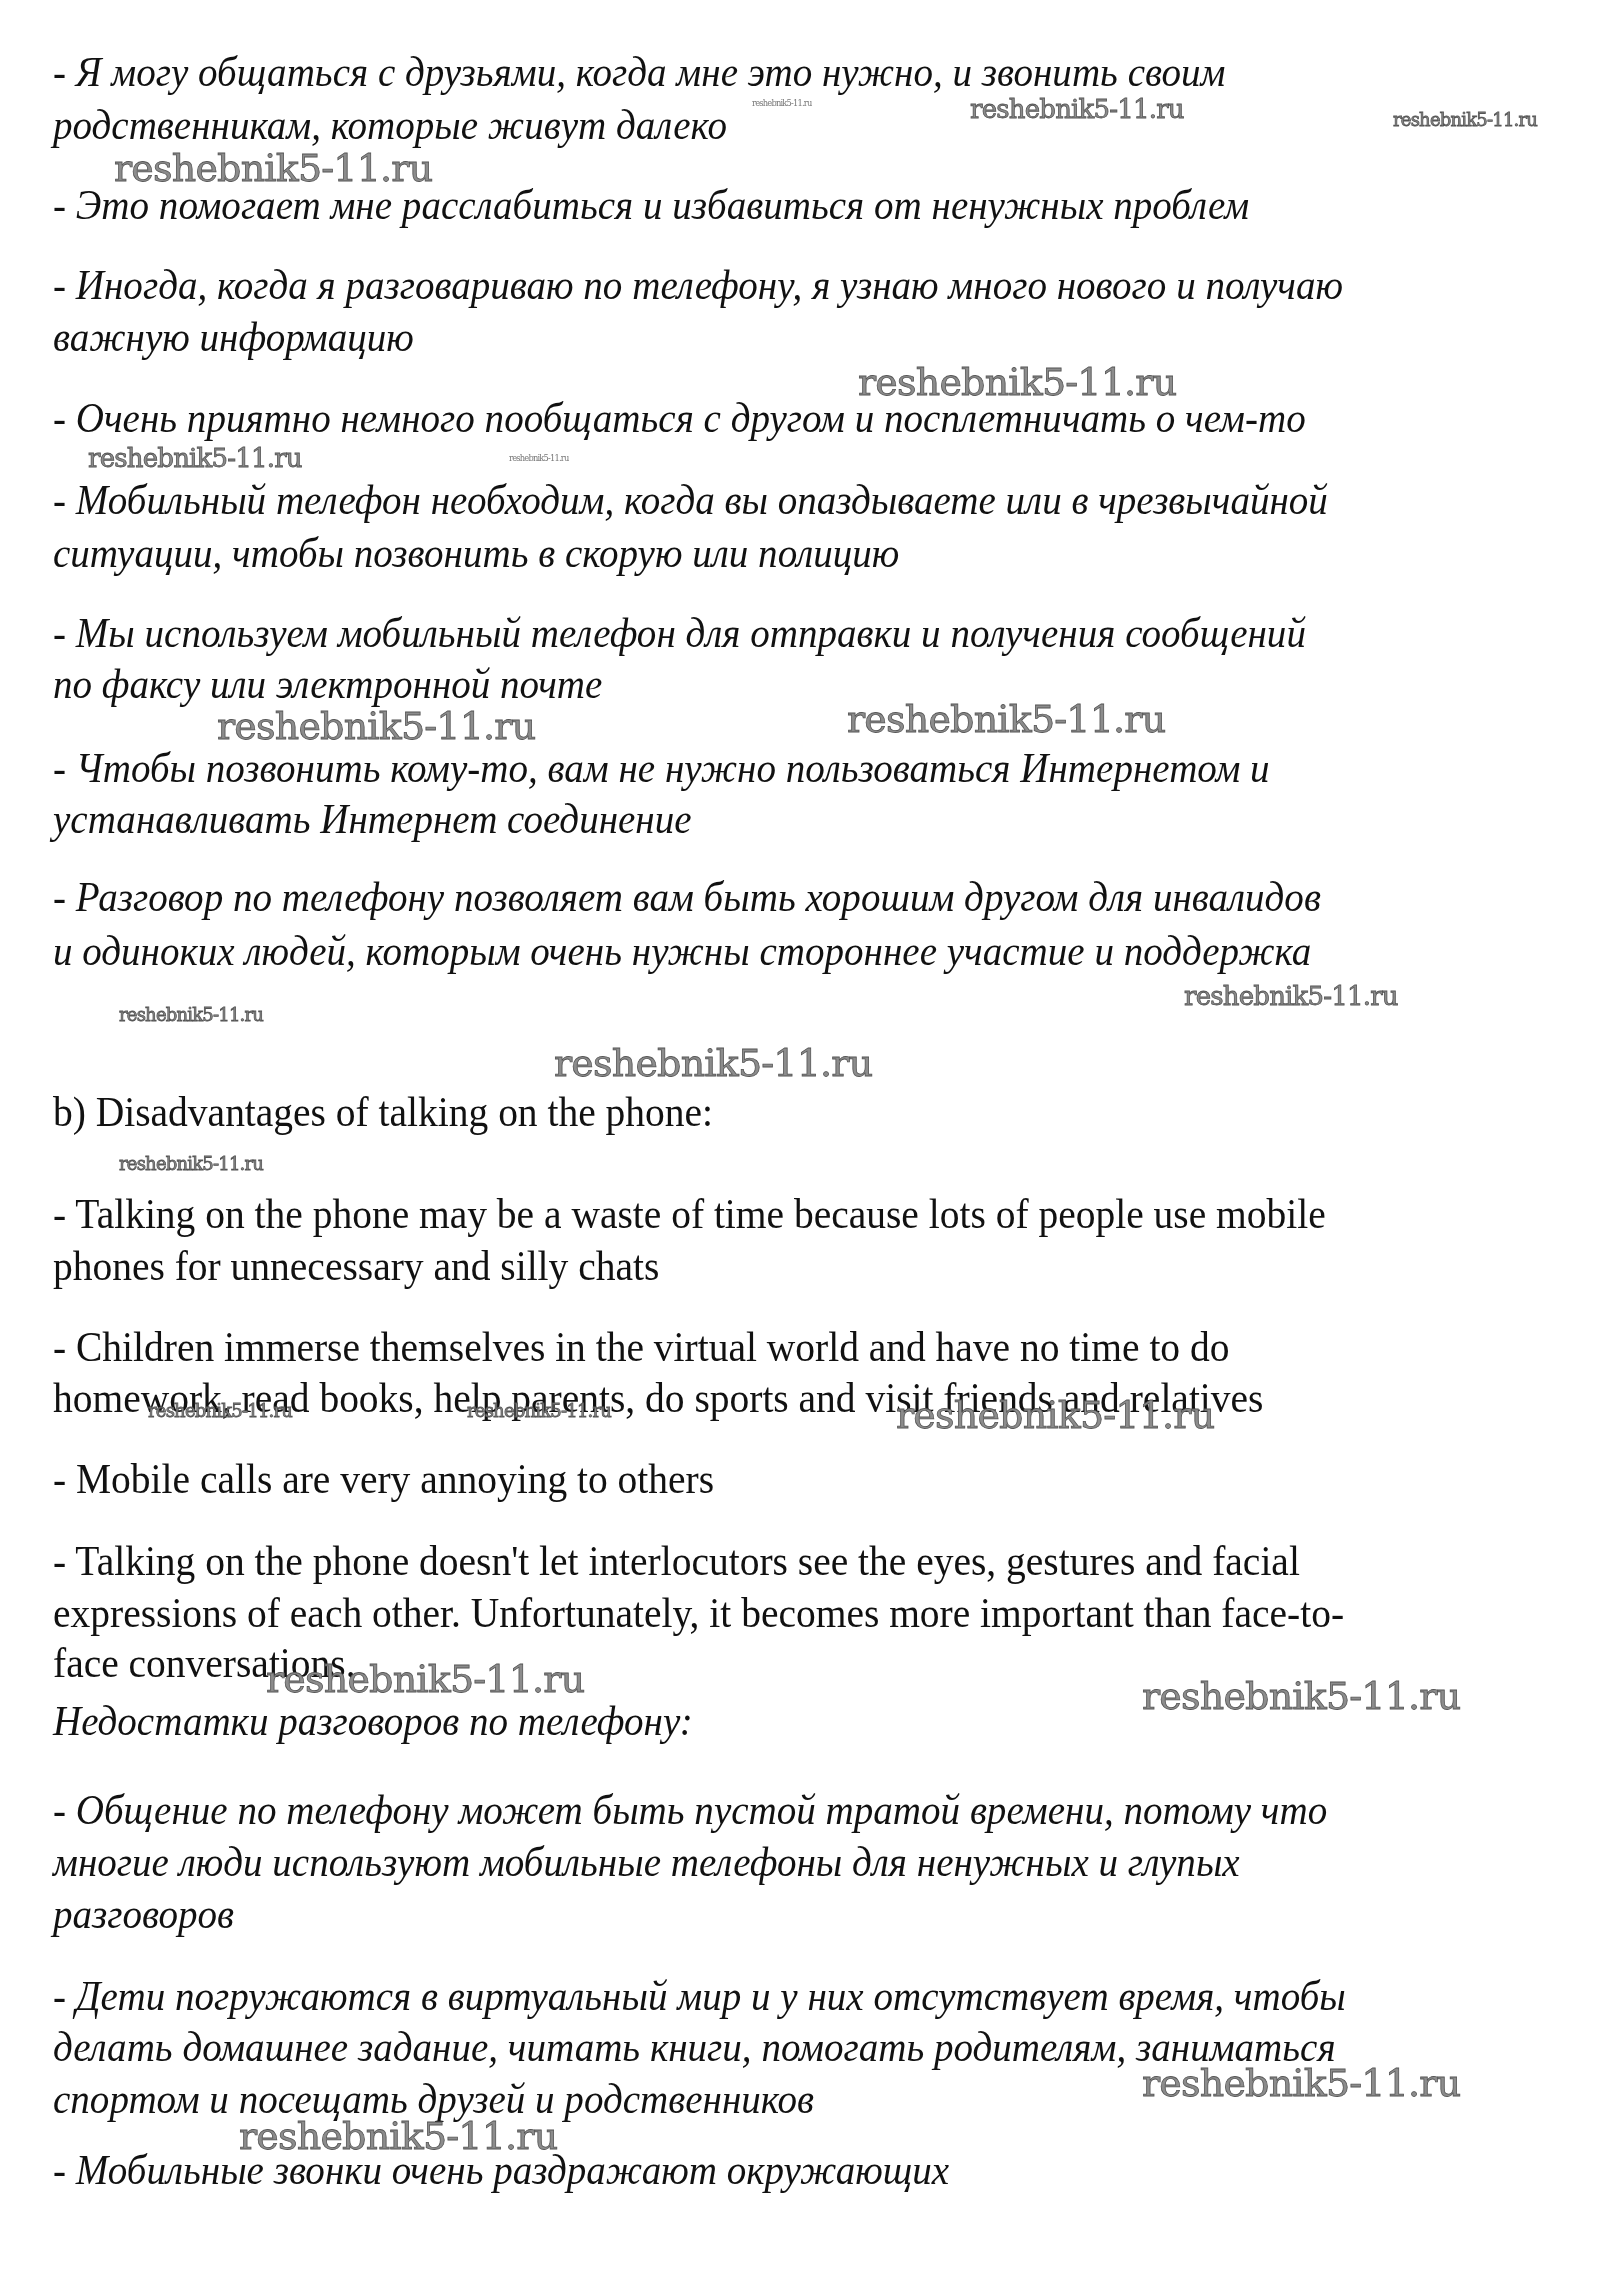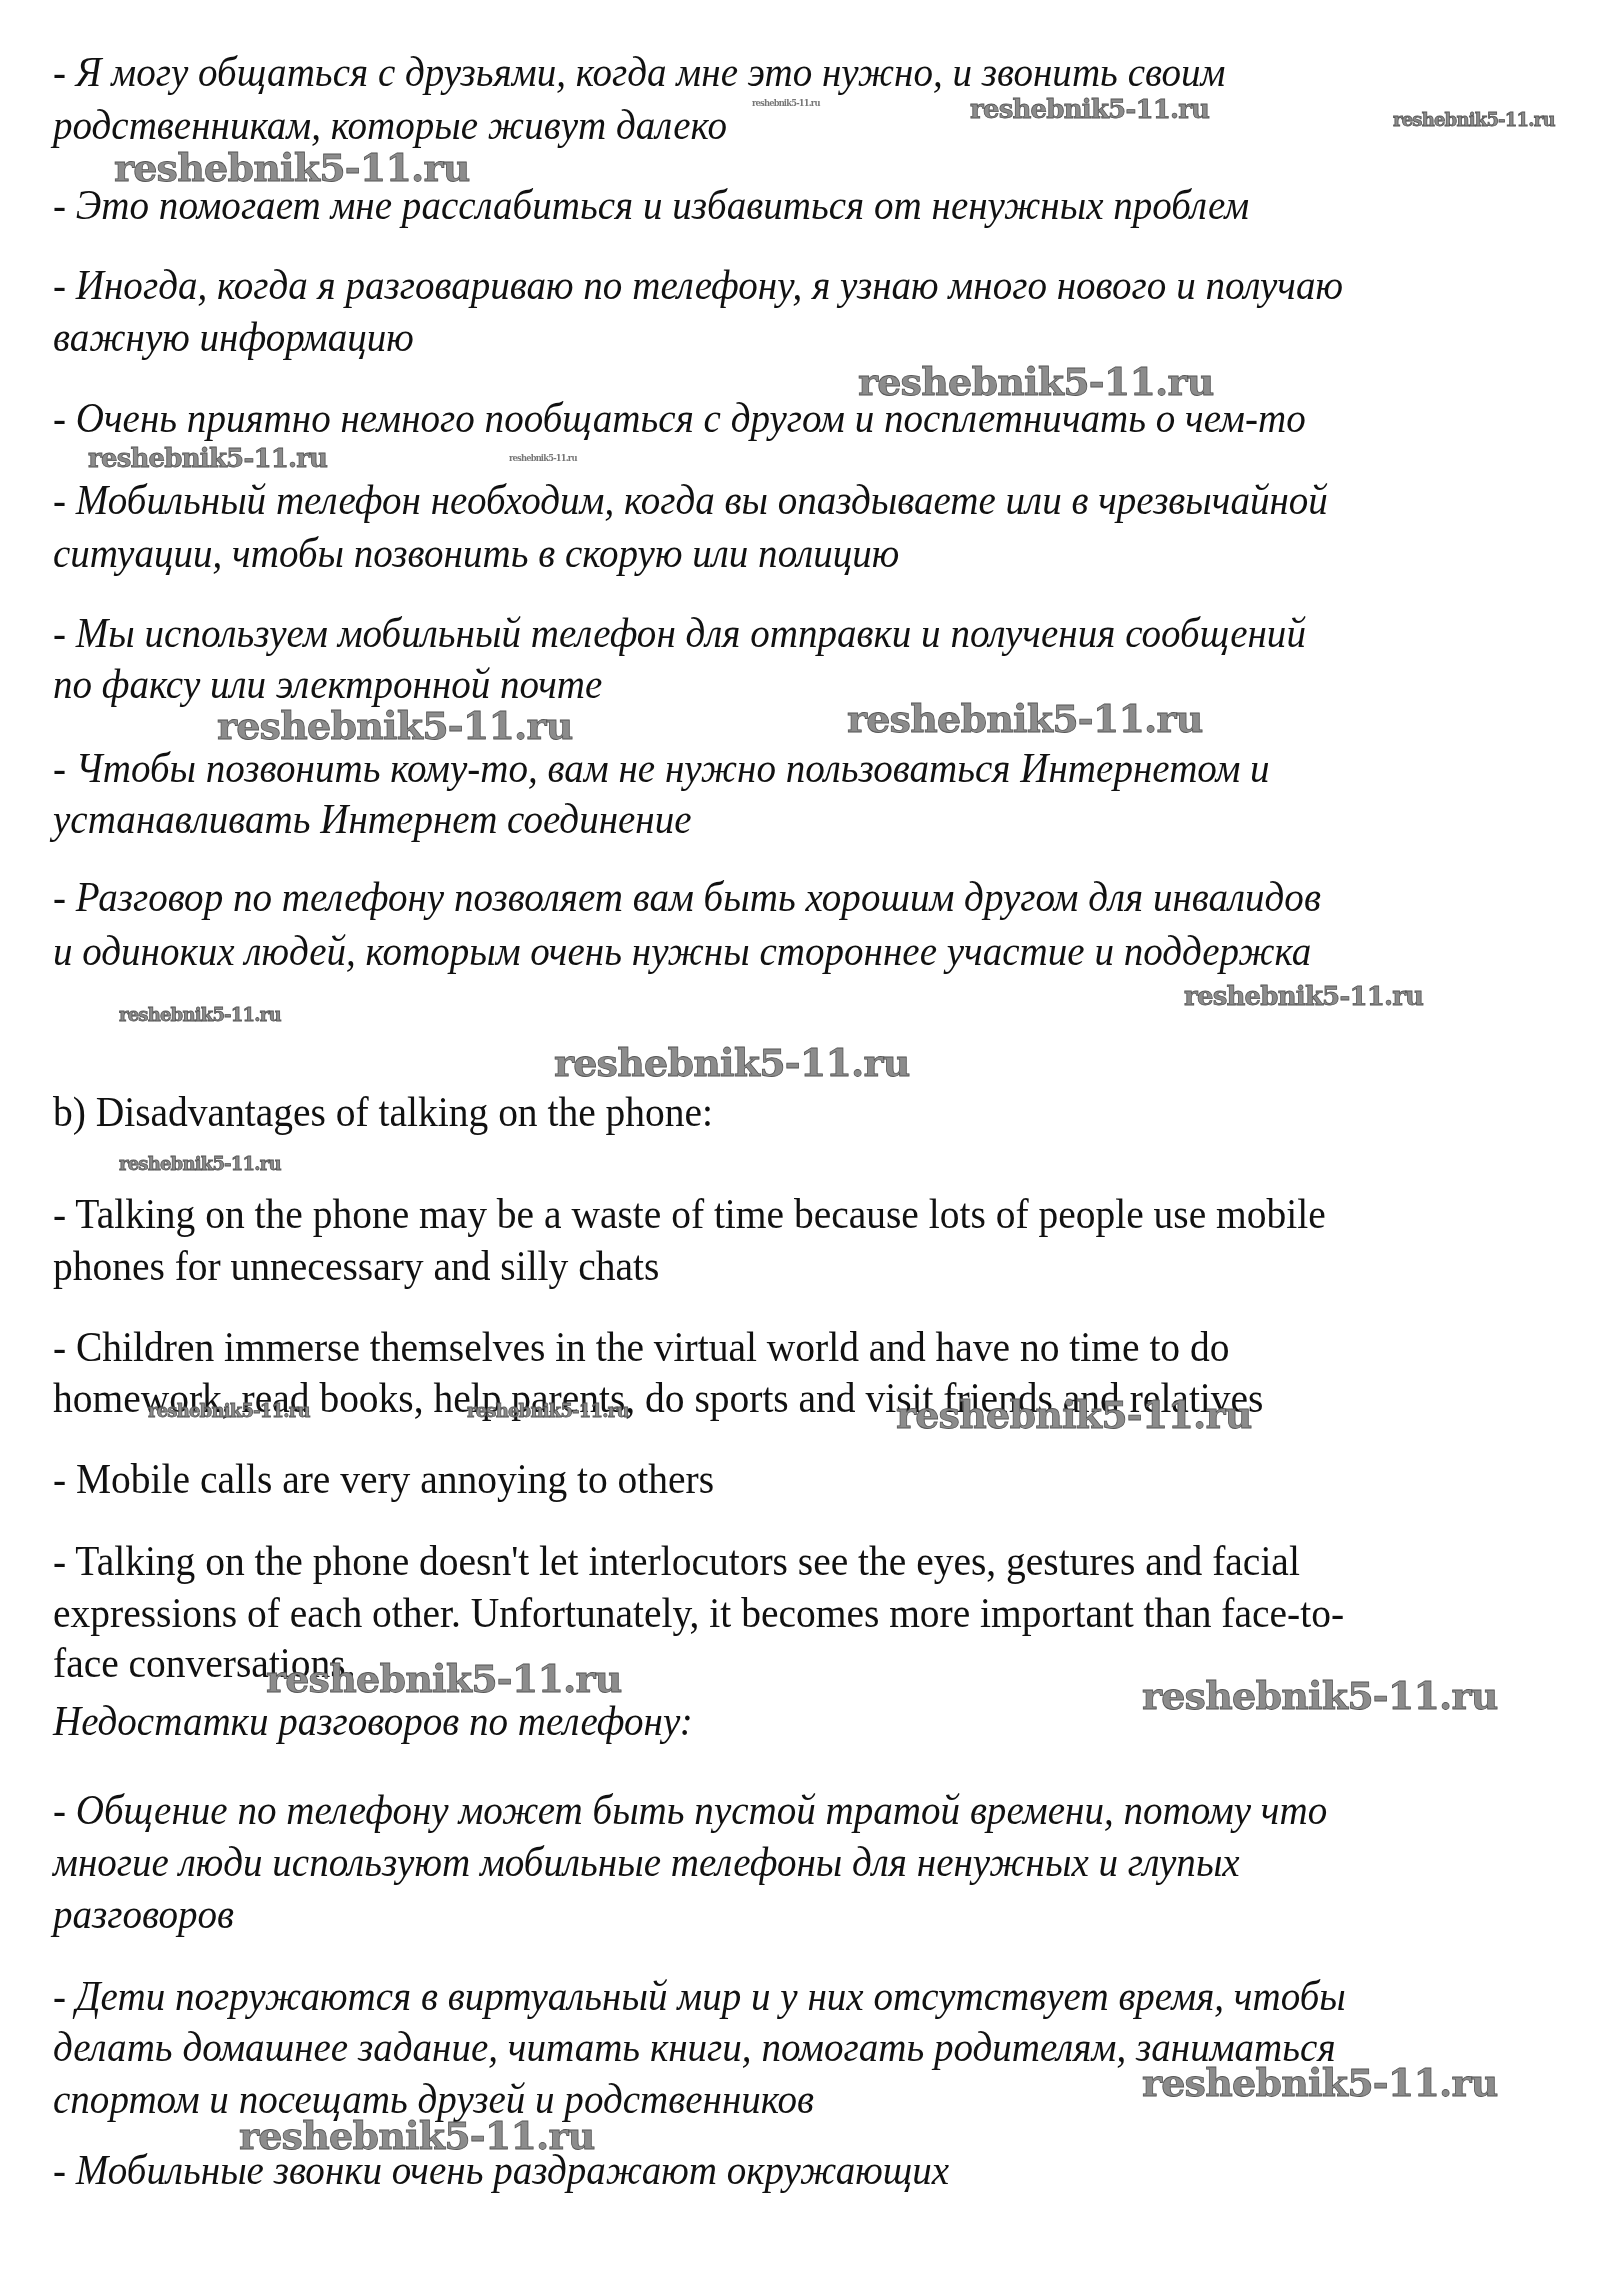--- a/index.html
+++ b/index.html
@@ -7,21 +7,21 @@
   .line {
     position: absolute; left: 53px; white-space: nowrap;
     font-family: "Liberation Serif", "DejaVu Serif", serif;
     font-size: 42px; line-height: 1; color: #111111;
   }
   .ru { font-style: italic; transform: scaleX(0.93); transform-origin: left; }
   .en { transform: scaleX(0.94); transform-origin: left; }
   .wm {
     position: absolute; white-space: nowrap;
     font-family: "DejaVu Serif", "Liberation Serif", serif;
-    font-weight: bold; color: #8c8c8c; line-height: 1;
+    font-weight: normal; color: #8c8c8c; line-height: 1;
     -webkit-text-stroke: 0.8px #555555; letter-spacing: -0.8px; padding-left: 8px;
   }
   .wm.big { font-size: 38px; }
   .wm.med { font-size: 26px; }
   .wm.small { font-size: 18px; }
   .wm.tiny { font-size: 8.3px; -webkit-text-stroke: 0; color: #777; }
 </style>
 </head>
 <body>
 

